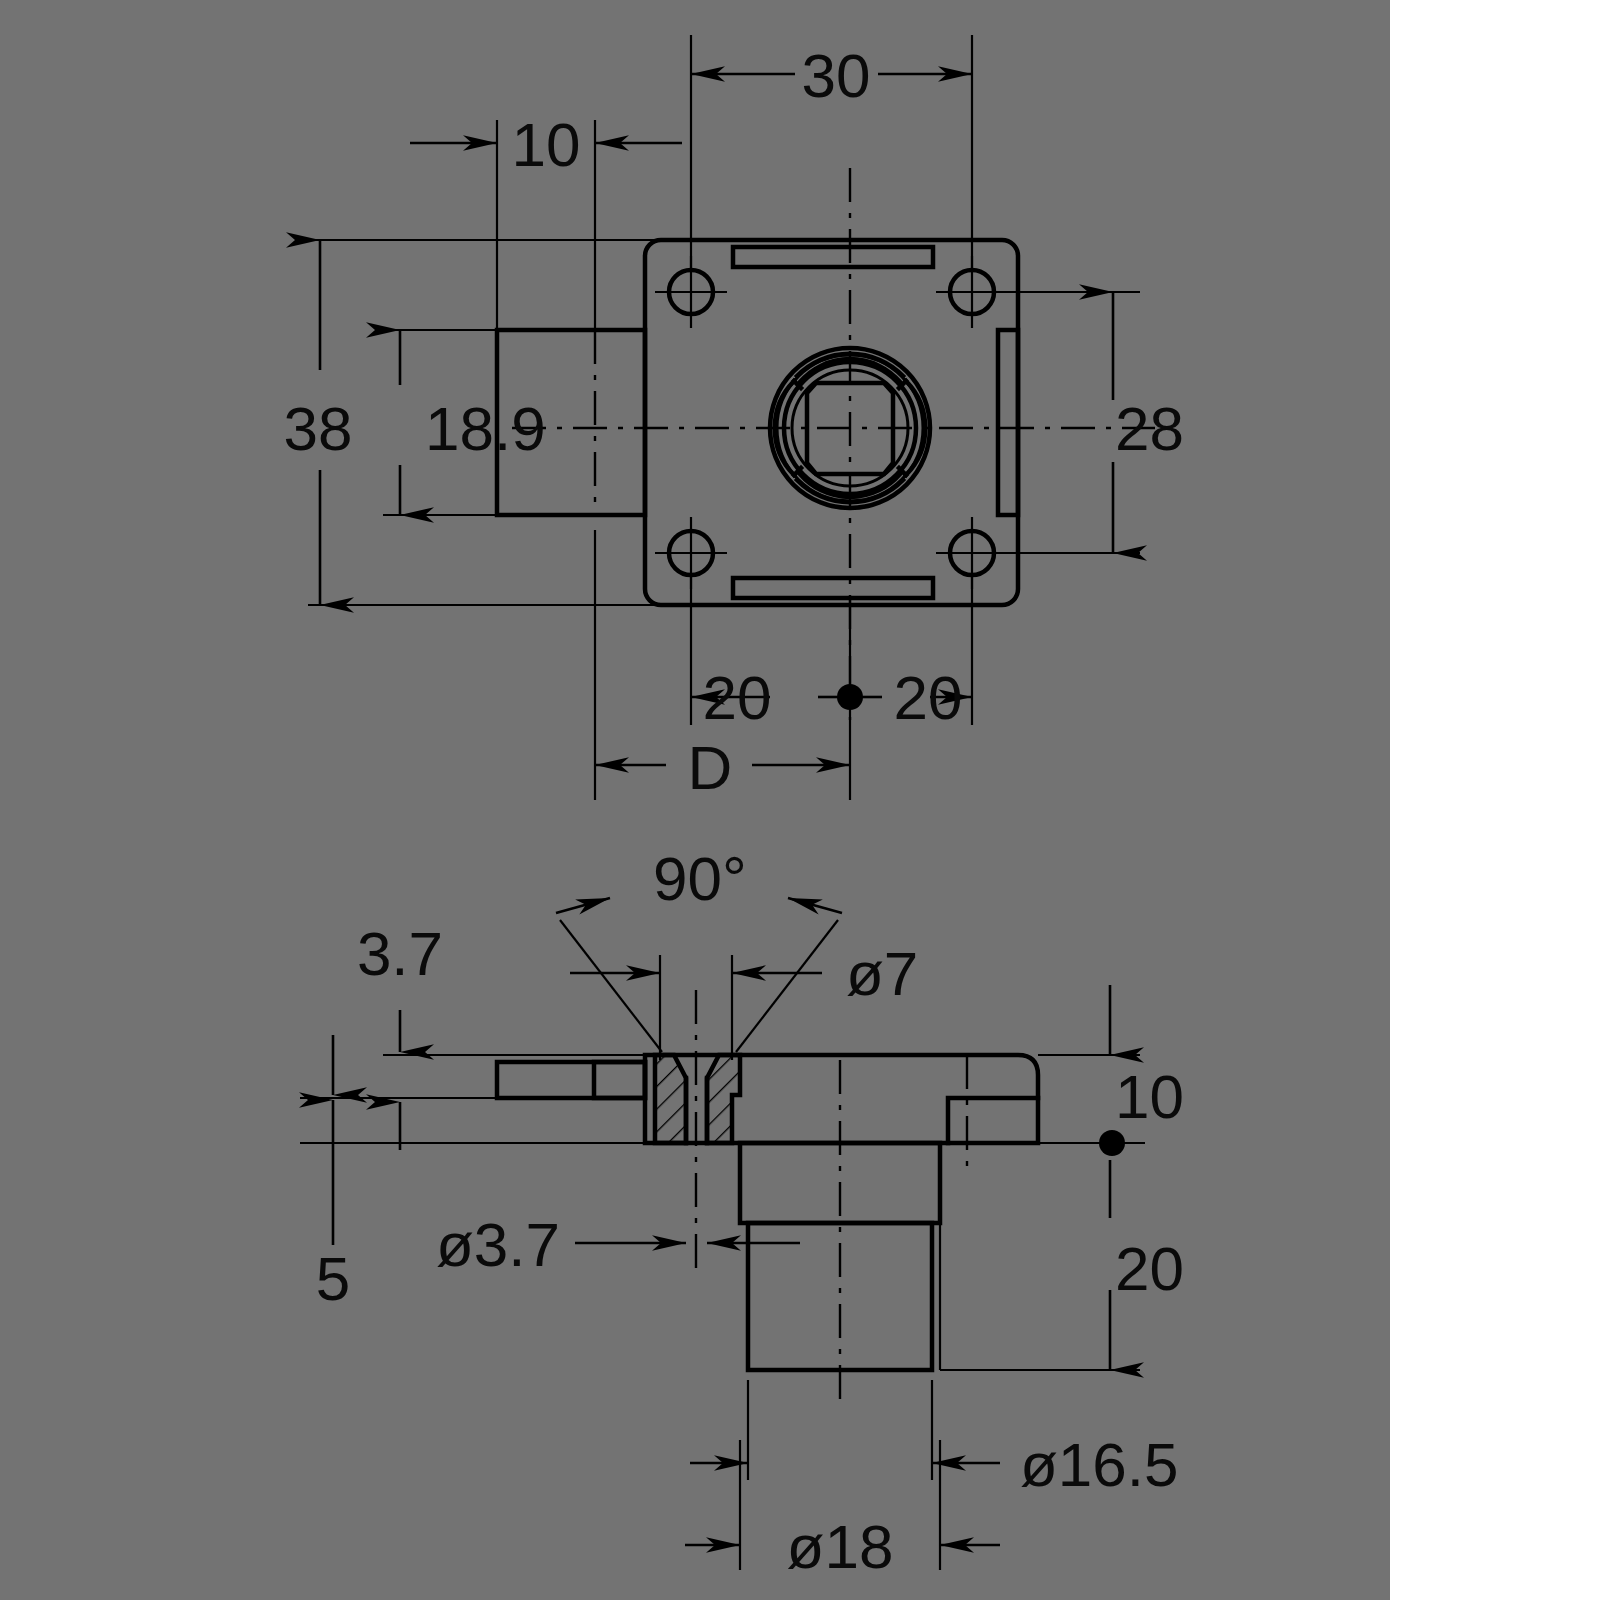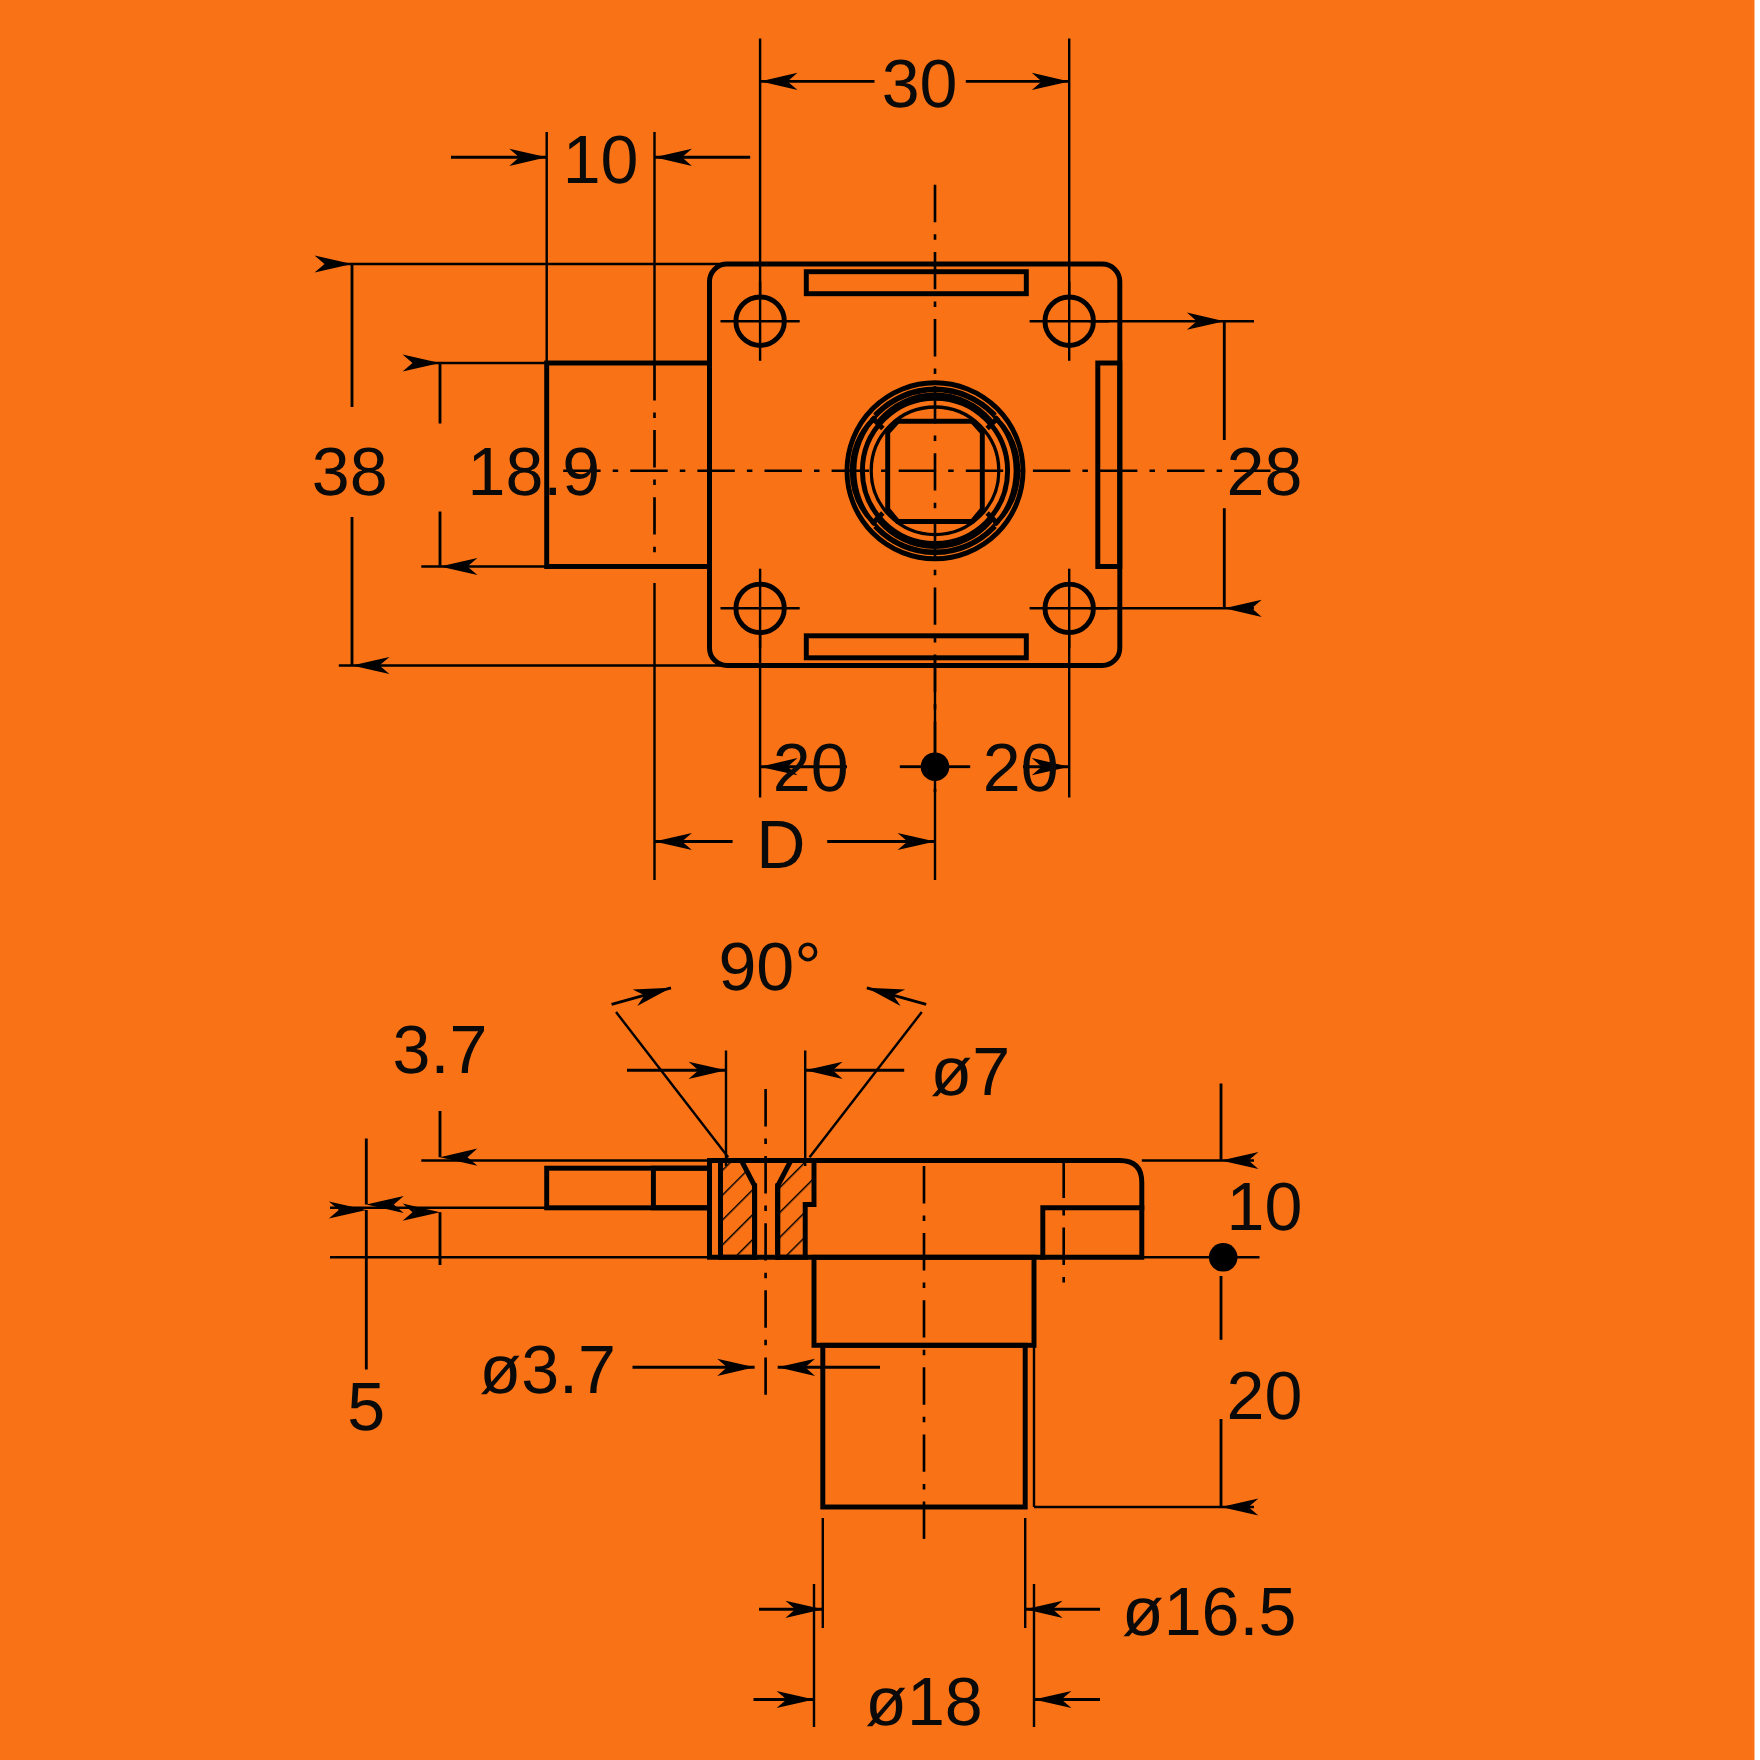--- a/index.html
+++ b/index.html
@@ -2,23 +2,23 @@
 <html><head>
 <meta charset="utf-8">
 <style>
   html, body {
     margin: 0;
     padding: 0;
     background: #ffffff;
   }
   #sheet {
     position: relative;
-    width: 1595px;
+    width: 1390px;
     height: 1600px;
-    background: #f97316;
+    background: #737373;
     font-family: "Liberation Sans", sans-serif;
     overflow: hidden;
   }
   #sheet svg {
     position: absolute;
     left: 0;
     top: 0;
     width: 1600px;
     height: 1600px;
   }

